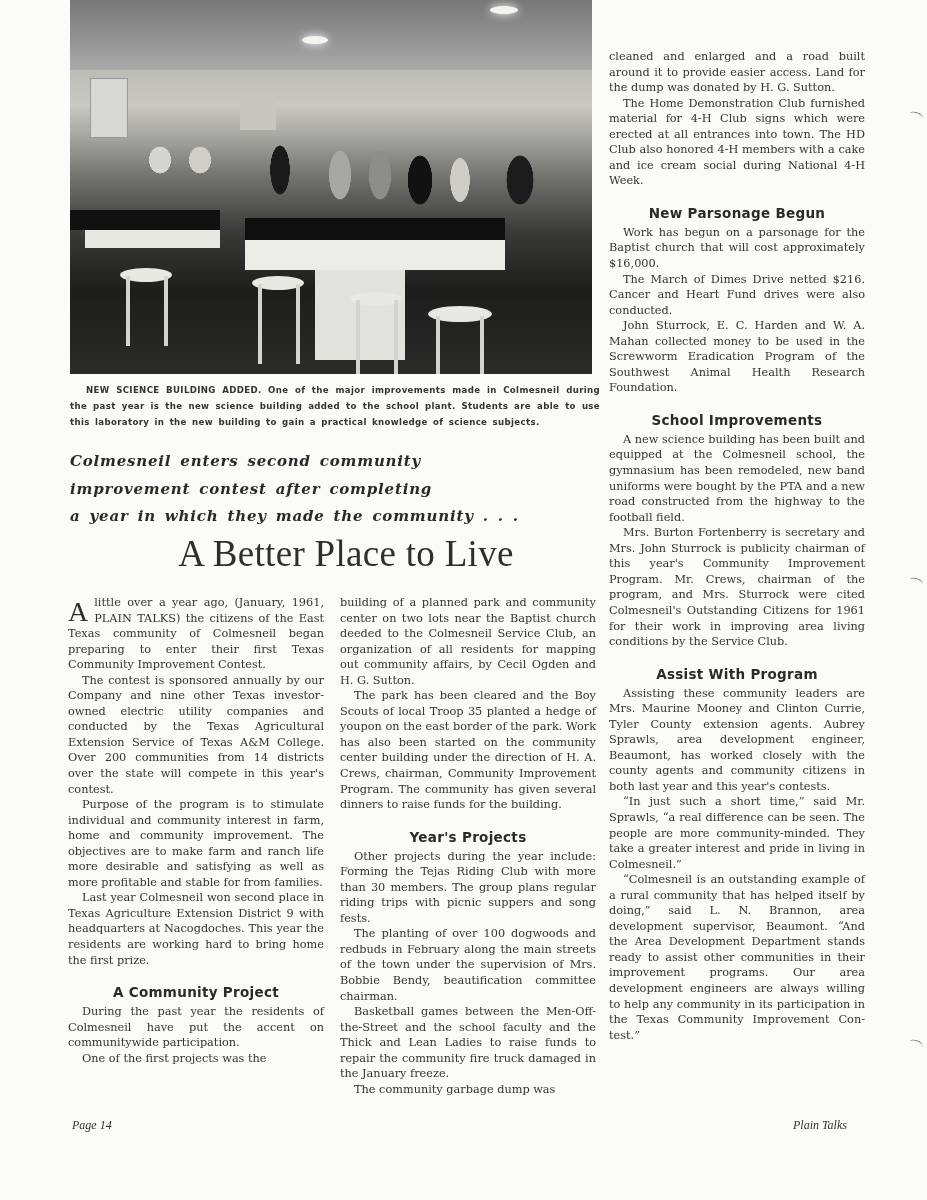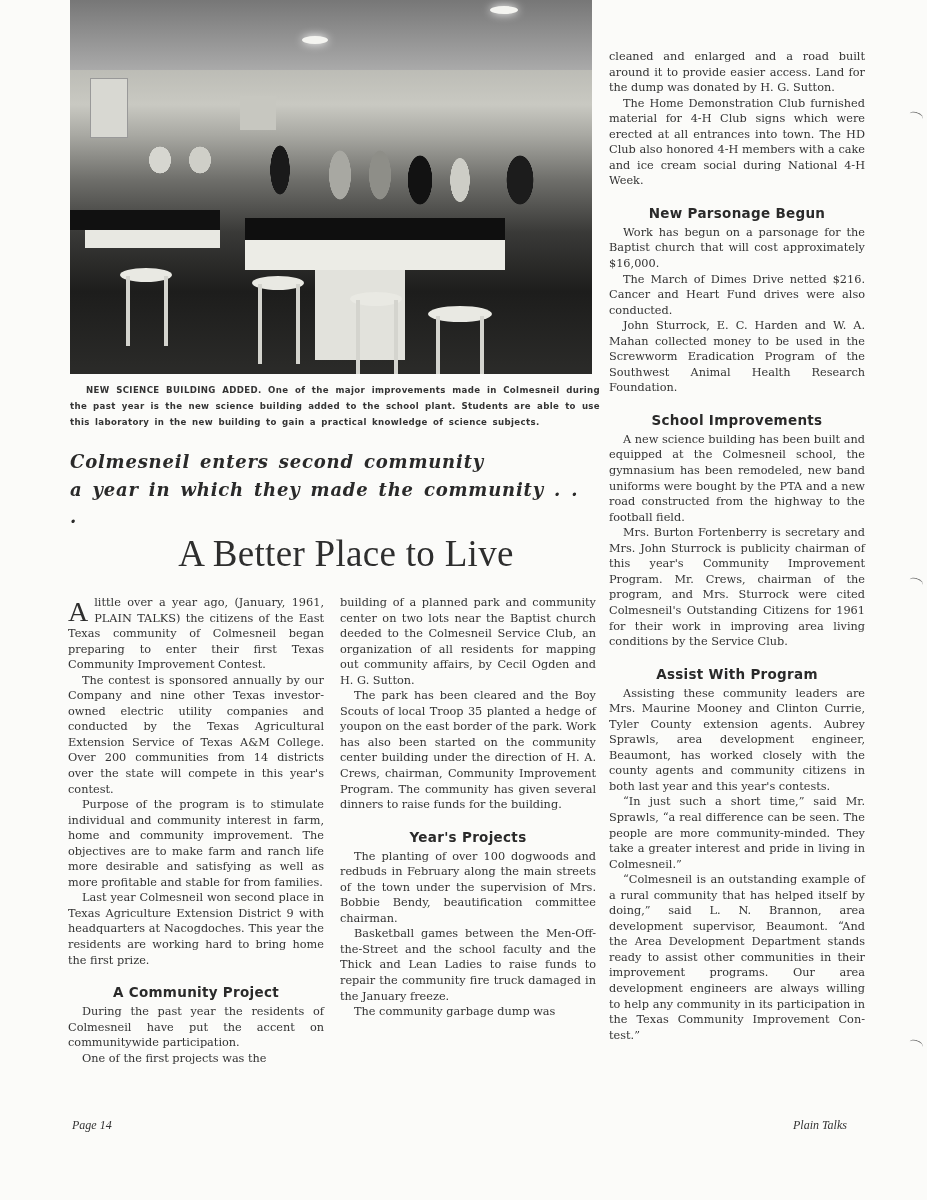--- a/index.html
+++ b/index.html
@@ -35,21 +35,21 @@
                 radial-gradient(ellipse 22px 40px at 390px 60px,#1c1c1c 60%,transparent 62%);
   }
   .caption {
     position: absolute; left: 70px; top: 382px; width: 530px;
     font-family: "DejaVu Sans", sans-serif; font-size: 8.6px; line-height: 16px; font-weight: bold;
     letter-spacing: 0.35px; word-spacing: 2px; color: #333; text-align: justify;
   }
   .caption .lead { font-weight: bold; padding-left: 16px; }
   .deck {
     position: absolute; left: 70px; top: 448px; width: 520px;
-    font-family: "DejaVu Serif", serif; font-style: italic; font-weight: bold; font-size: 18px;
+    font-family: "DejaVu Serif", serif; font-style: italic; font-weight: bold; font-size: 15px;
     line-height: 27.5px; letter-spacing: 0.8px; word-spacing: 3px; color: #2a2a2a;
   }
   .headline {
     position: absolute; left: 81px; top: 532px; width: 530px; text-align: center;
     font-family: "Liberation Serif", serif; font-size: 37px; color: #2e2e2e; letter-spacing: 0.3px;
   }
   .col {
     position: absolute; width: 256px;
     font-family: "DejaVu Serif", serif; font-size: 11.3px; line-height: 15.55px; color: #333;
     text-align: justify; hyphens: manual;
@@ -100,39 +100,41 @@
   <div class="leg" style="left:410px;top:316px;height:58px;"></div>
 </div>
 
 <div class="caption">
   <span class="lead">NEW SCIENCE BUILDING ADDED.</span>
   <span>One of the major improvements made in Colmesneil during the past year is the new science building added to the school plant. Students are able to use this laboratory in the new building to gain a practical knowledge of science subjects.</span>
 </div>
 
 <div class="deck">
   <div>Colmesneil enters second community</div>
+  <div>improvement contest after completing</div>
   <div>a year in which they made the community . . .</div>
 </div>
 
 <h1 class="headline" style="margin:0;font-weight:normal;">A Better Place to Live</h1>
 
 <div class="col col1">
   <p class="noindent"><span class="dropcap">A</span><span>little over a year ago, (January, 1961, PLAIN TALKS) the citizens of the East Texas community of Colmes­neil began preparing to enter their first Texas Community Improvement Con­test.</span></p>
   <p>The contest is sponsored annually by our Company and nine other Texas investor-owned electric utility compan­ies and conducted by the Texas Agri­cultural Extension Service of Texas A&amp;M College. Over 200 communities from 14 districts over the state will compete in this year's contest.</p>
   <p>Purpose of the program is to stimu­late individual and community interest in farm, home and community improve­ment. The objectives are to make farm and ranch life more desirable and satis­fying as well as more profitable and stable for from families.</p>
   <p>Last year Colmesneil won second place in Texas Agriculture Extension District 9 with headquarters at Nacog­doches. This year the residents are working hard to bring home the first prize.</p>
   <div class="subhead">A Community Project</div>
   <p>During the past year the residents of Colmesneil have put the accent on communitywide participation.</p>
   <p>One of the first projects was the</p>
 </div>
 
 <div class="col col2">
   <p class="noindent">building of a planned park and com­munity center on two lots near the Baptist church deeded to the Colmesneil Service Club, an organization of all re­sidents for mapping out community affairs, by Cecil Ogden and H. G. Sutton.</p>
   <p>The park has been cleared and the Boy Scouts of local Troop 35 planted a hedge of youpon on the east border of the park. Work has also been started on the community center building under the direction of H. A. Crews, chairman, Community Improvement Program. The community has given several dinners to raise funds for the building.</p>
   <div class="subhead">Year's Projects</div>
+  <p>Other projects during the year in­clude: Forming the Tejas Riding Club with more than 30 members. The group plans regular riding trips with picnic suppers and song fests.</p>
   <p>The planting of over 100 dogwoods and redbuds in February along the main streets of the town under the super­vision of Mrs. Bobbie Bendy, beautifica­tion committee chairman.</p>
   <p>Basketball games between the Men-Off-the-Street and the school faculty and the Thick and Lean Ladies to raise funds to repair the community fire truck damaged in the January freeze.</p>
   <p>The community garbage dump was</p>
 </div>
 
 <div class="col col3">
   <p class="noindent">cleaned and enlarged and a road built around it to provide easier access. Land for the dump was donated by H. G. Sutton.</p>
   <p>The Home Demonstration Club fur­nished material for 4-H Club signs which were erected at all entrances into town. The HD Club also honored 4-H members with a cake and ice cream social during National 4-H Week.</p>
   <div class="subhead">New Parsonage Begun</div>
   <p>Work has begun on a parsonage for the Baptist church that will cost ap­proximately $16,000.</p>

